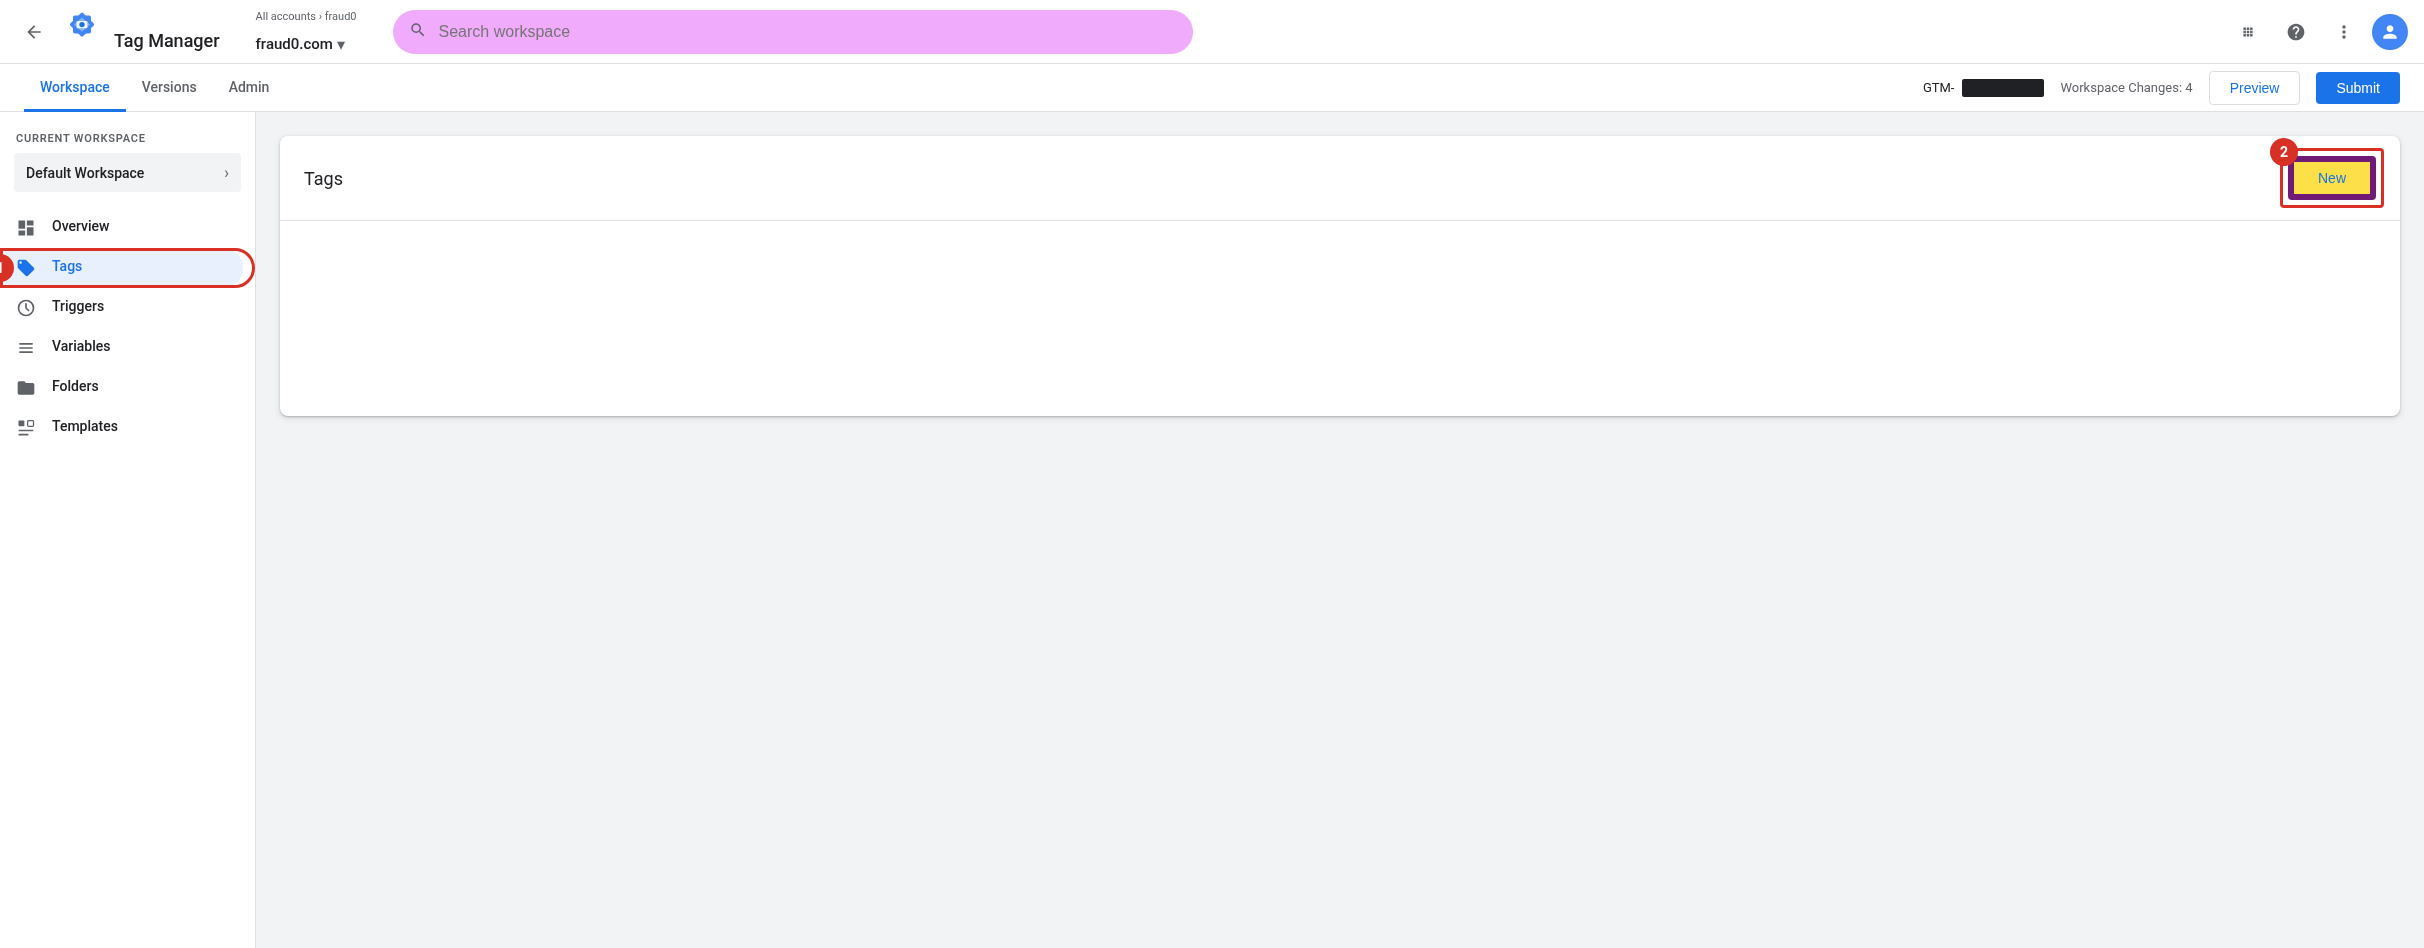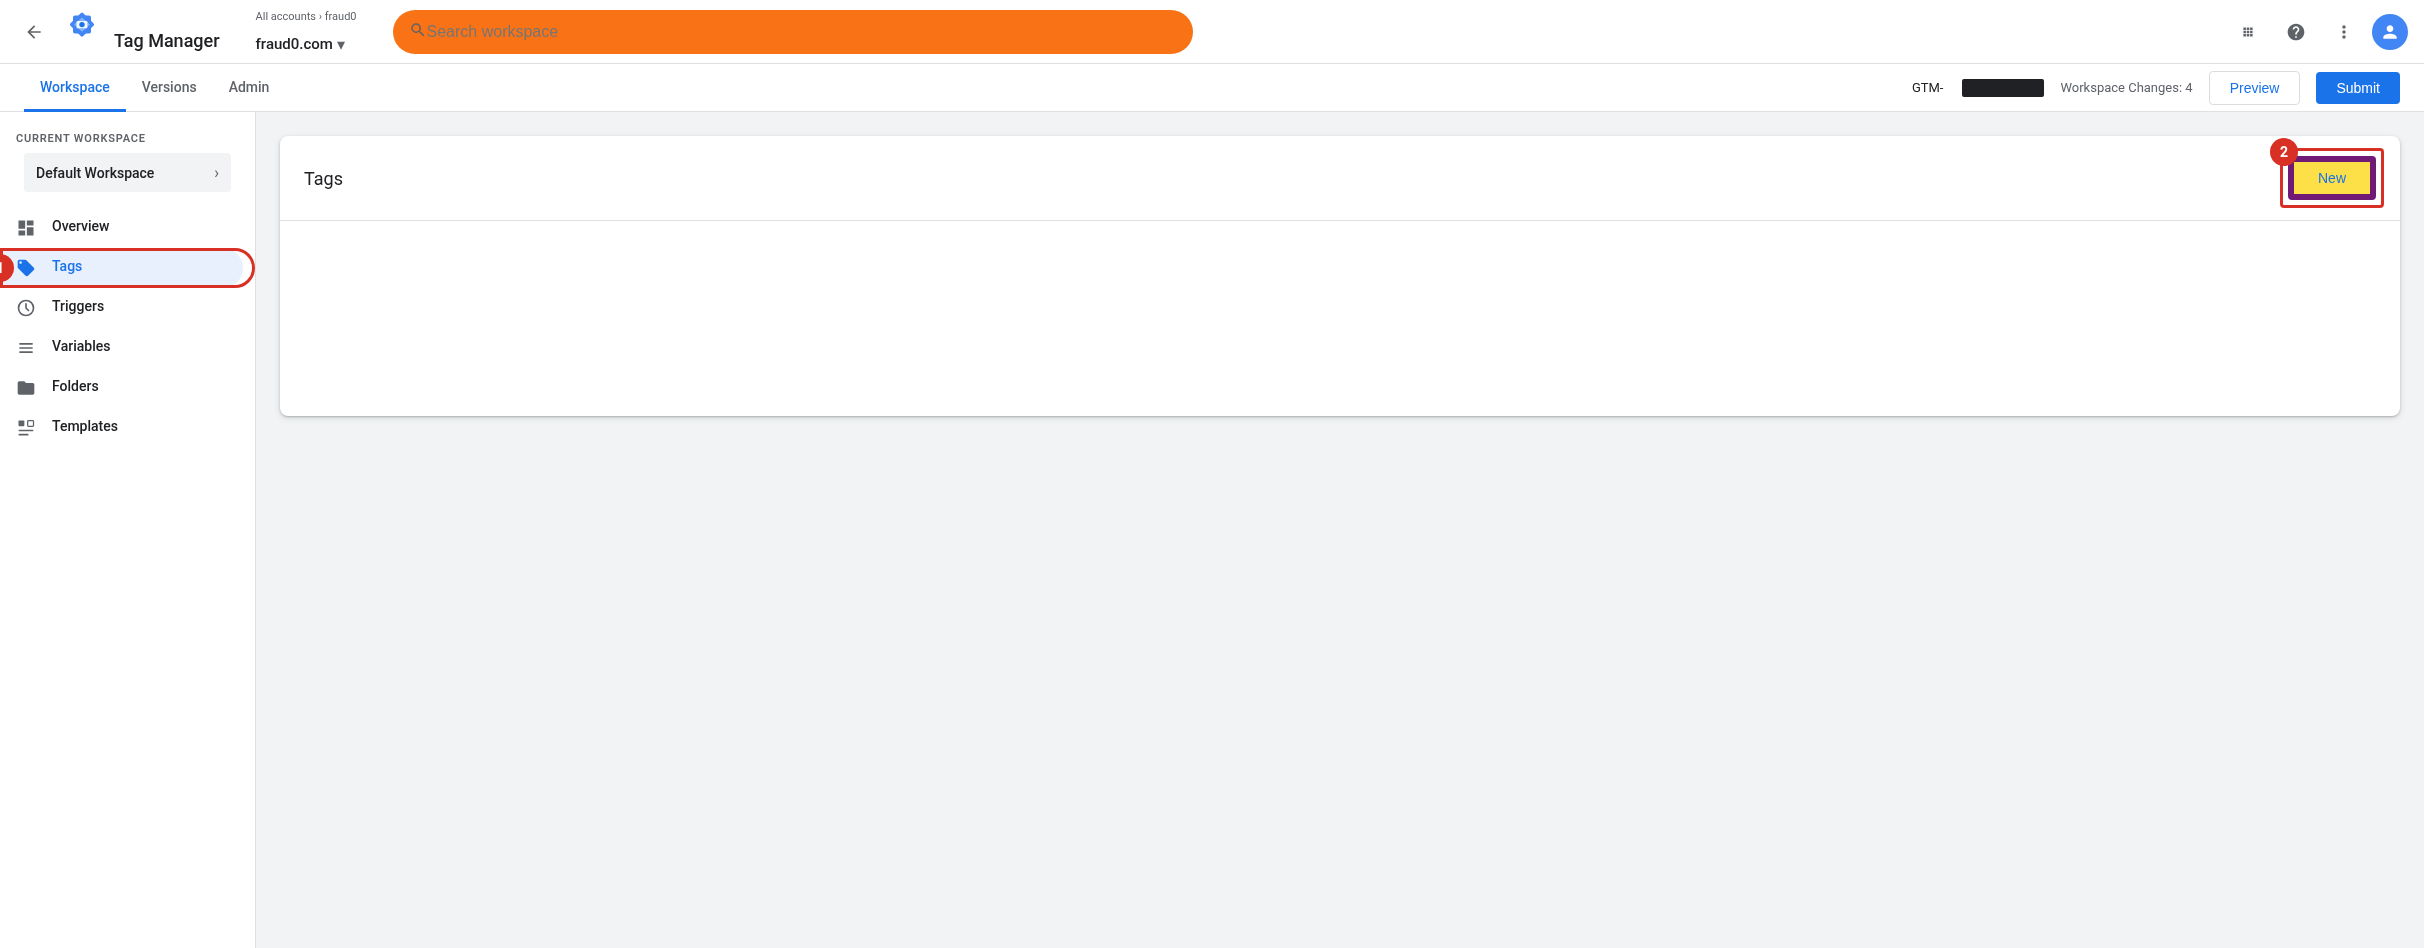--- a/index.html
+++ b/index.html
@@ -30,24 +30,25 @@
     .account-breadcrumb { font-size: 11px; color: #5f6368; }
     .account-name { font-size: 15px; font-weight: 500; color: #202124; display: flex; align-items: center; gap: 4px; }
     .dropdown-arrow { font-size: 16px; color: #5f6368; }
 
     .search-bar {
       flex: 1;
       max-width: 800px;
       margin: 0 16px;
       display: flex;
       align-items: center;
-      background: #f97316;
+      background: #f0abfc;
       border-radius: 24px;
       padding: 17px 16px;
       height: 44px;
+      gap: 12px;
     }
     .search-bar input {
       border: none; background: transparent; outline: none; font-size: 16px;
       color: #202124; width: 100%;
     }
     .search-icon { color: #5f6368; font-size: 18px; }
 
     .header-actions { display: flex; align-items: center; gap: 8px; margin-left: auto; }
     .icon-btn {
       background: none; border: none; cursor: pointer; color: #5f6368;
@@ -82,21 +83,21 @@
       white-space: nowrap;
     }
     .tab.active { color: #1a73e8; border-bottom-color: #1a73e8; }
 
     .sub-header-right {
       margin-left: auto;
       display: flex;
       align-items: center;
       gap: 16px;
     }
-    .gtm-id { display: flex; align-items: center; gap: 19px; font-size: 13px; color: #202124; }
+    .gtm-id { display: flex; align-items: center; gap: 8px; font-size: 13px; color: #202124; }
     .gtm-id-value {
       background: #202124;
       color: #202124;
       border-radius: 2px;
       padding: 2px 8px;
       font-size: 12px;
       letter-spacing: 1px;
     }
     .workspace-changes { font-size: 13px; color: #5f6368; }
     .preview-btn {
@@ -129,21 +130,21 @@
     .current-workspace-label {
       padding: 12px 16px 4px;
       font-size: 11px;
       font-weight: 600;
       color: #5f6368;
       letter-spacing: 0.8px;
       text-transform: uppercase;
     }
     .workspace-selector {
       display: flex; align-items: center; justify-content: space-between;
-      margin: 4px 24px 16px;
+      margin: 4px 14px 16px;
       padding: 10px 12px;
       background: #f1f3f4;
       border-radius: 4px;
       cursor: pointer;
     }
     .workspace-name { font-size: 14px; font-weight: 500; color: #202124; }
     .workspace-arrow { color: #5f6368; font-size: 16px; }
 
     .nav-section { flex: 1; }
     .nav-item {

